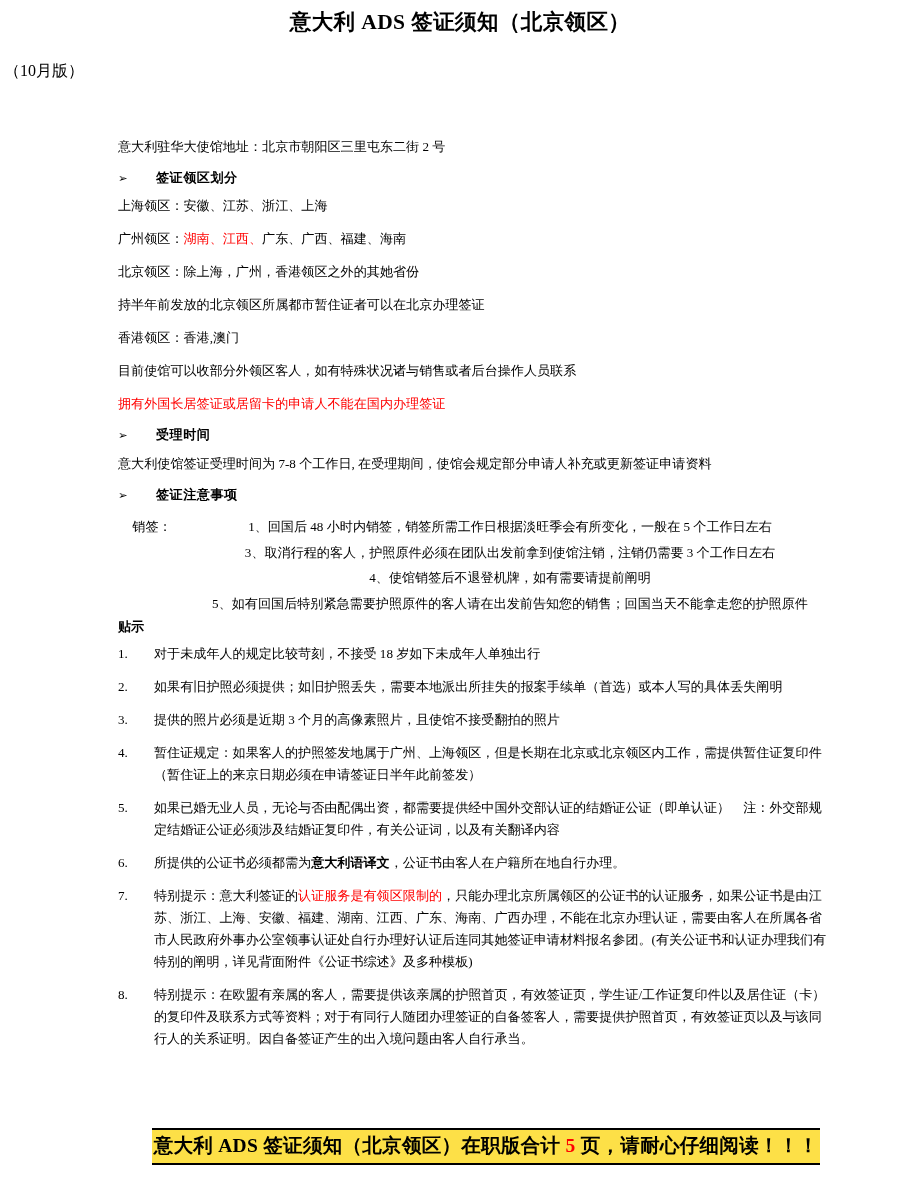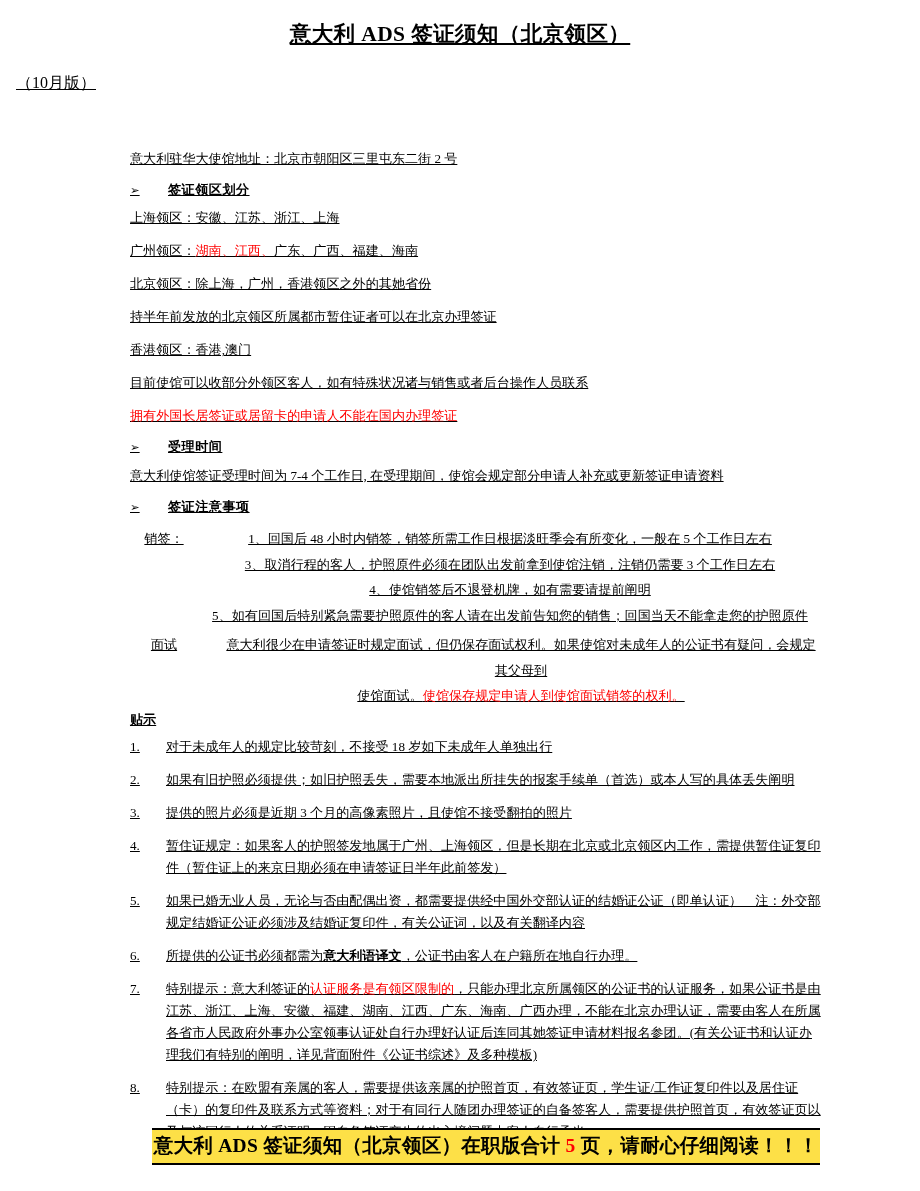--- a/index.html
+++ b/index.html
@@ -12,23 +12,22 @@
     height: 1191px;
     font-family: "Liberation Serif", "DejaVu Serif", serif;
     color: #000000;
     position: relative;
     overflow: hidden;
   }
   .page {
     width: 920px;
     height: 1191px;
     box-sizing: border-box;
-    padding: 12px;
+    padding: 0;
     position: relative;
-    text-decoration: underline;
   }
 
   
   .doc-title {
     text-align: center;
     font-size: 21.5px;
     font-weight: bold;
     letter-spacing: 0.4px;
     margin: 0;
     padding-top: 9px;
@@ -171,44 +170,37 @@
     </p>
     <p class="para">
       <span>目前使馆可以收部分外领区客人，如有特殊状况诸与销售或者后台操作人员联系</span>
     </p>
     <p class="para red">拥有外国长居签证或居留卡的申请人不能在国内办理签证</p>
 
     <div class="bullet-head">
       <span class="arrow">➢</span>
       <span class="bh-text">受理时间</span>
     </div>
-    <p class="para">意大利使馆签证受理时间为 7-4 个工作日, 在受理期间，使馆会规定部分申请人补充或更新签证申请资料</p>
+    <p class="para">意大利使馆签证受理时间为 7-8 个工作日, 在受理期间，使馆会规定部分申请人补充或更新签证申请资料</p>
 
     <div class="bullet-head">
       <span class="arrow">➢</span>
       <span class="bh-text">签证注意事项</span>
     </div>
 
     <div class="labeled">
       <div class="lab">销签：</div>
       <div class="content">
         <div class="ln">1、回国后 48 小时内销签，销签所需工作日根据淡旺季会有所变化，一般在 5 个工作日左右</div>
         <div class="ln">3、取消行程的客人，护照原件必须在团队出发前拿到使馆注销，注销仍需要 3 个工作日左右</div>
         <div class="ln">4、使馆销签后不退登机牌，如有需要请提前阐明</div>
         <div class="ln">5、如有回国后特别紧急需要护照原件的客人请在出发前告知您的销售；回国当天不能拿走您的护照原件</div>
       </div>
     </div>
 
-    <div class="labeled">
-      <div class="lab">面试</div>
-      <div class="content">
-        <div class="ln hang">意大利很少在申请签证时规定面试，但仍保存面试权利。如果使馆对未成年人的公证书有疑问，会规定其父母到</div>
-        <div class="ln hang"><span>使馆面试。</span><span class="red">使馆保存规定申请人到使馆面试销签的权利。</span></div>
-      </div>
-    </div>
 
     <div class="section-label">贴示</div>
 
     <ol class="olist">
       <li>
         <span class="num">1.</span>
         <span class="txt"><span>对于未成年人的规定比较苛刻，不接受 18 岁如下未成年人单独出行</span></span>
       </li>
       <li>
         <span class="num">2.</span>

